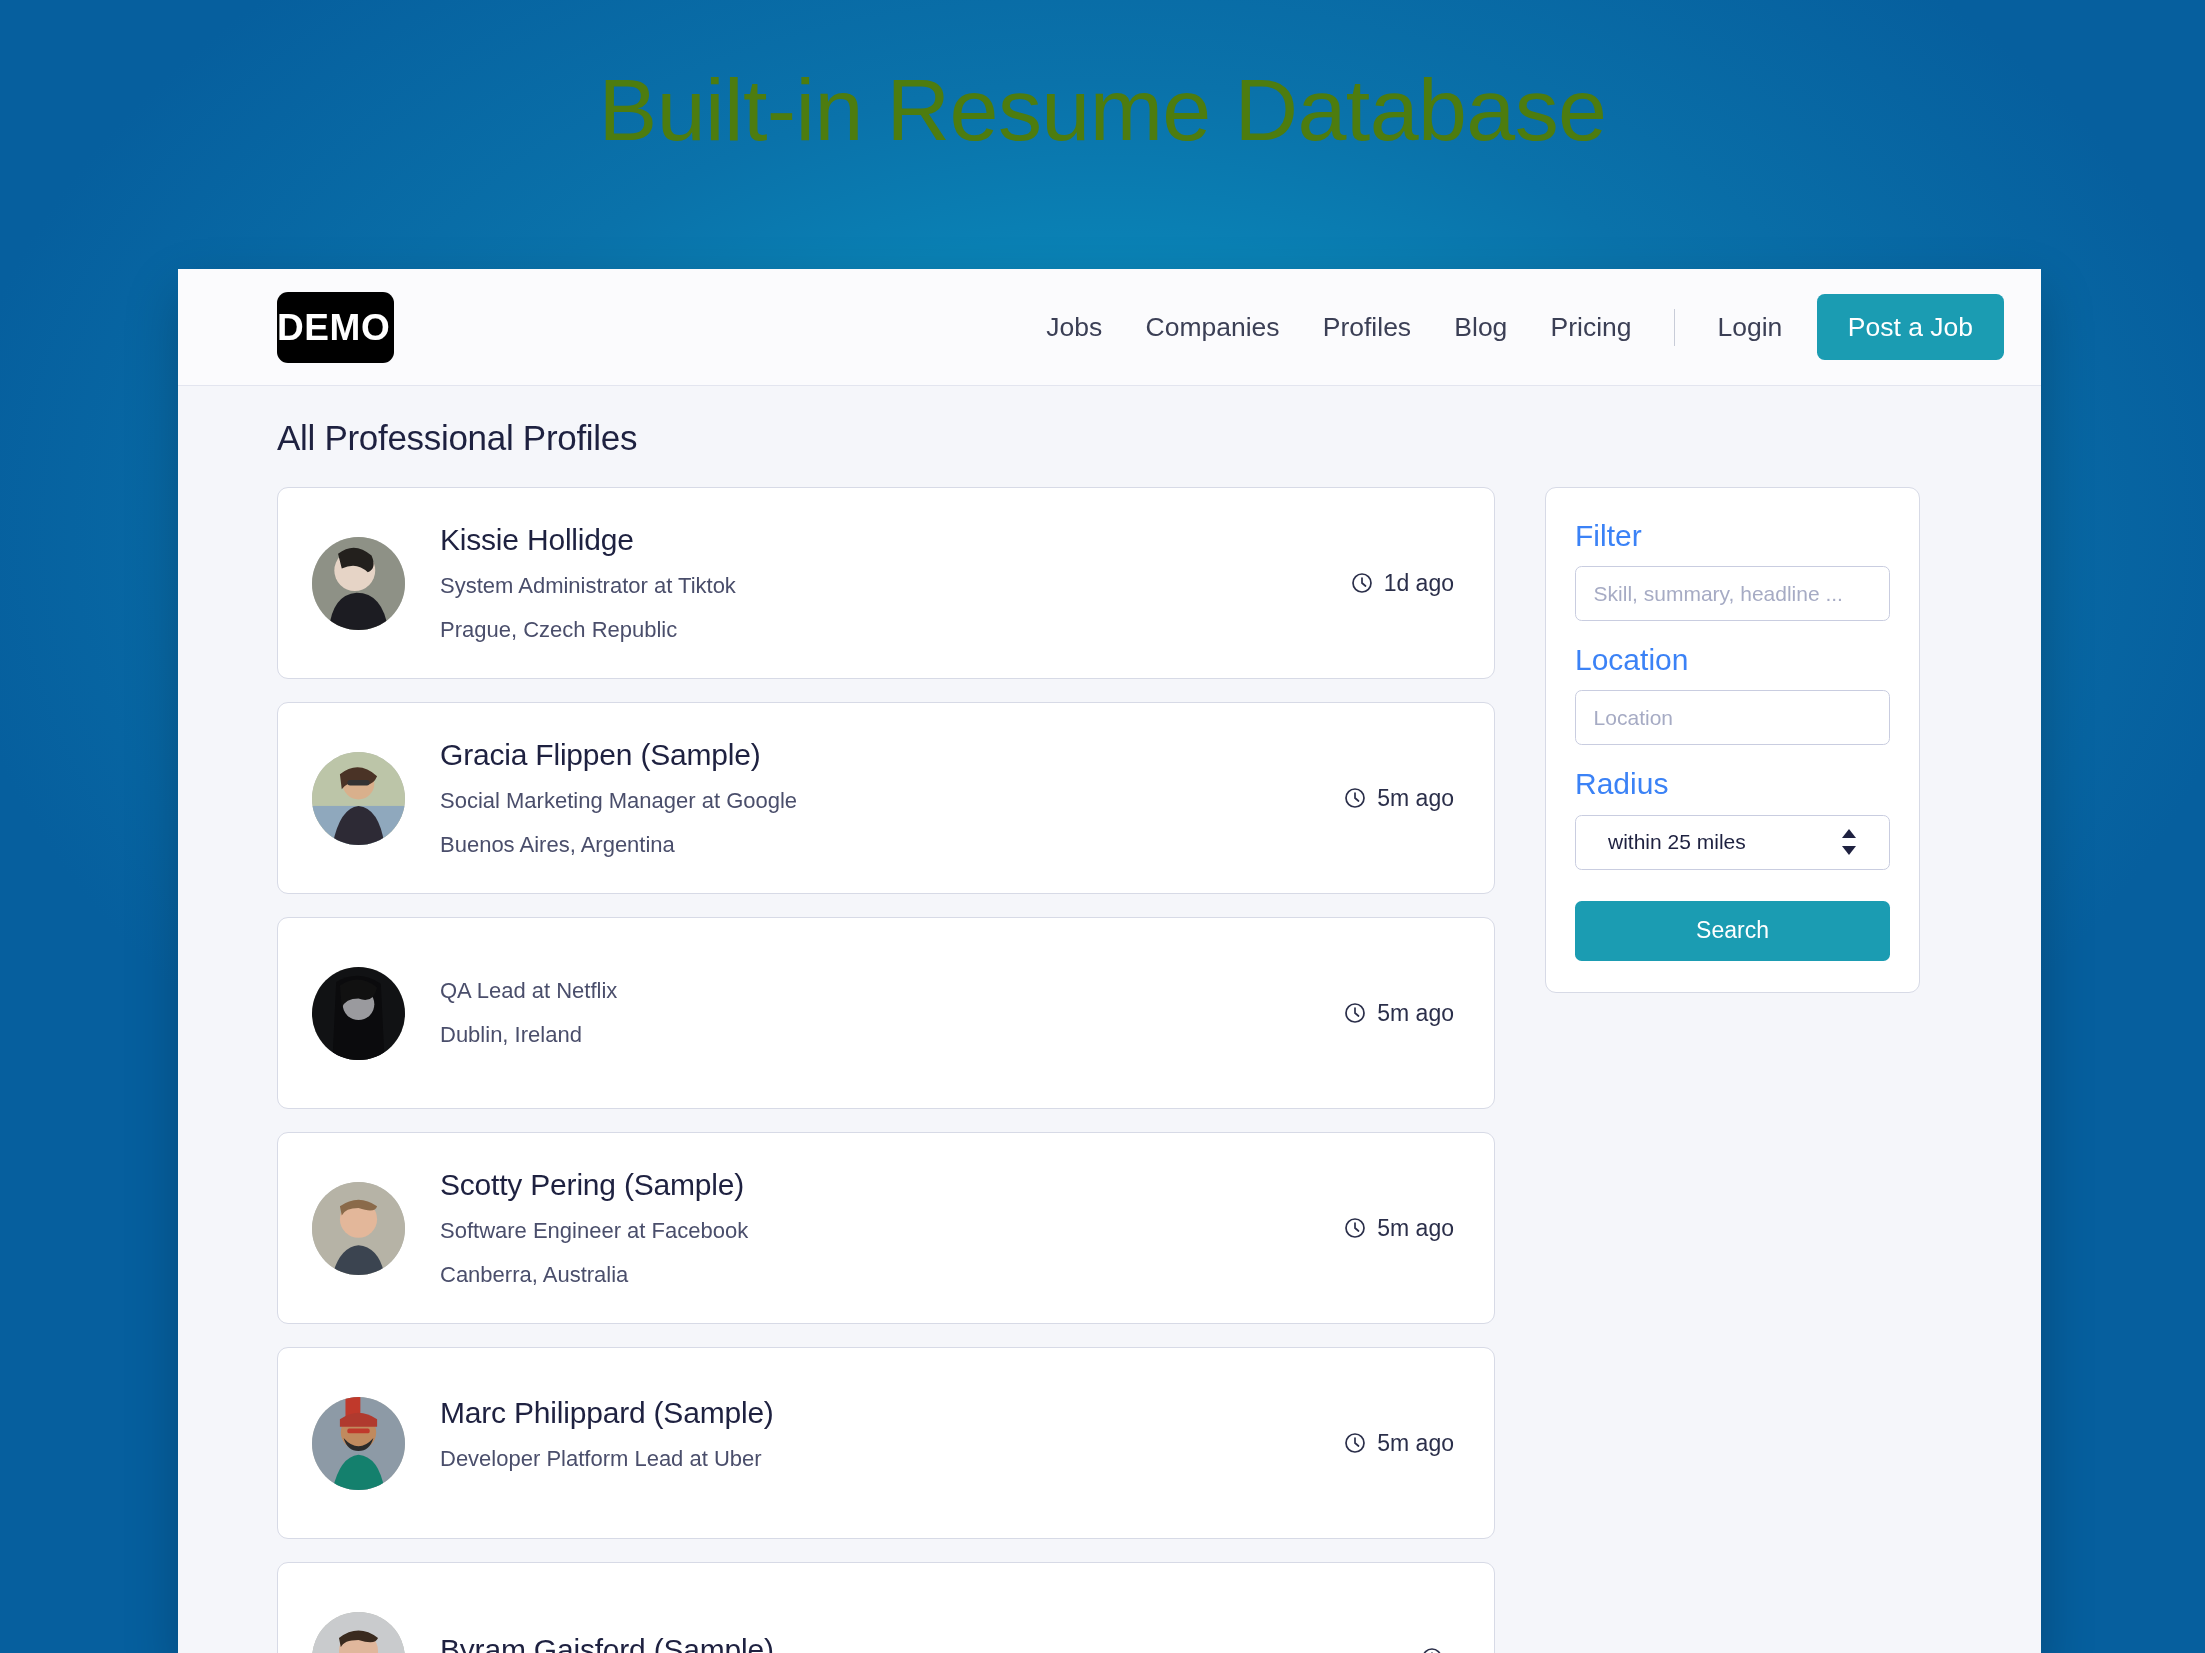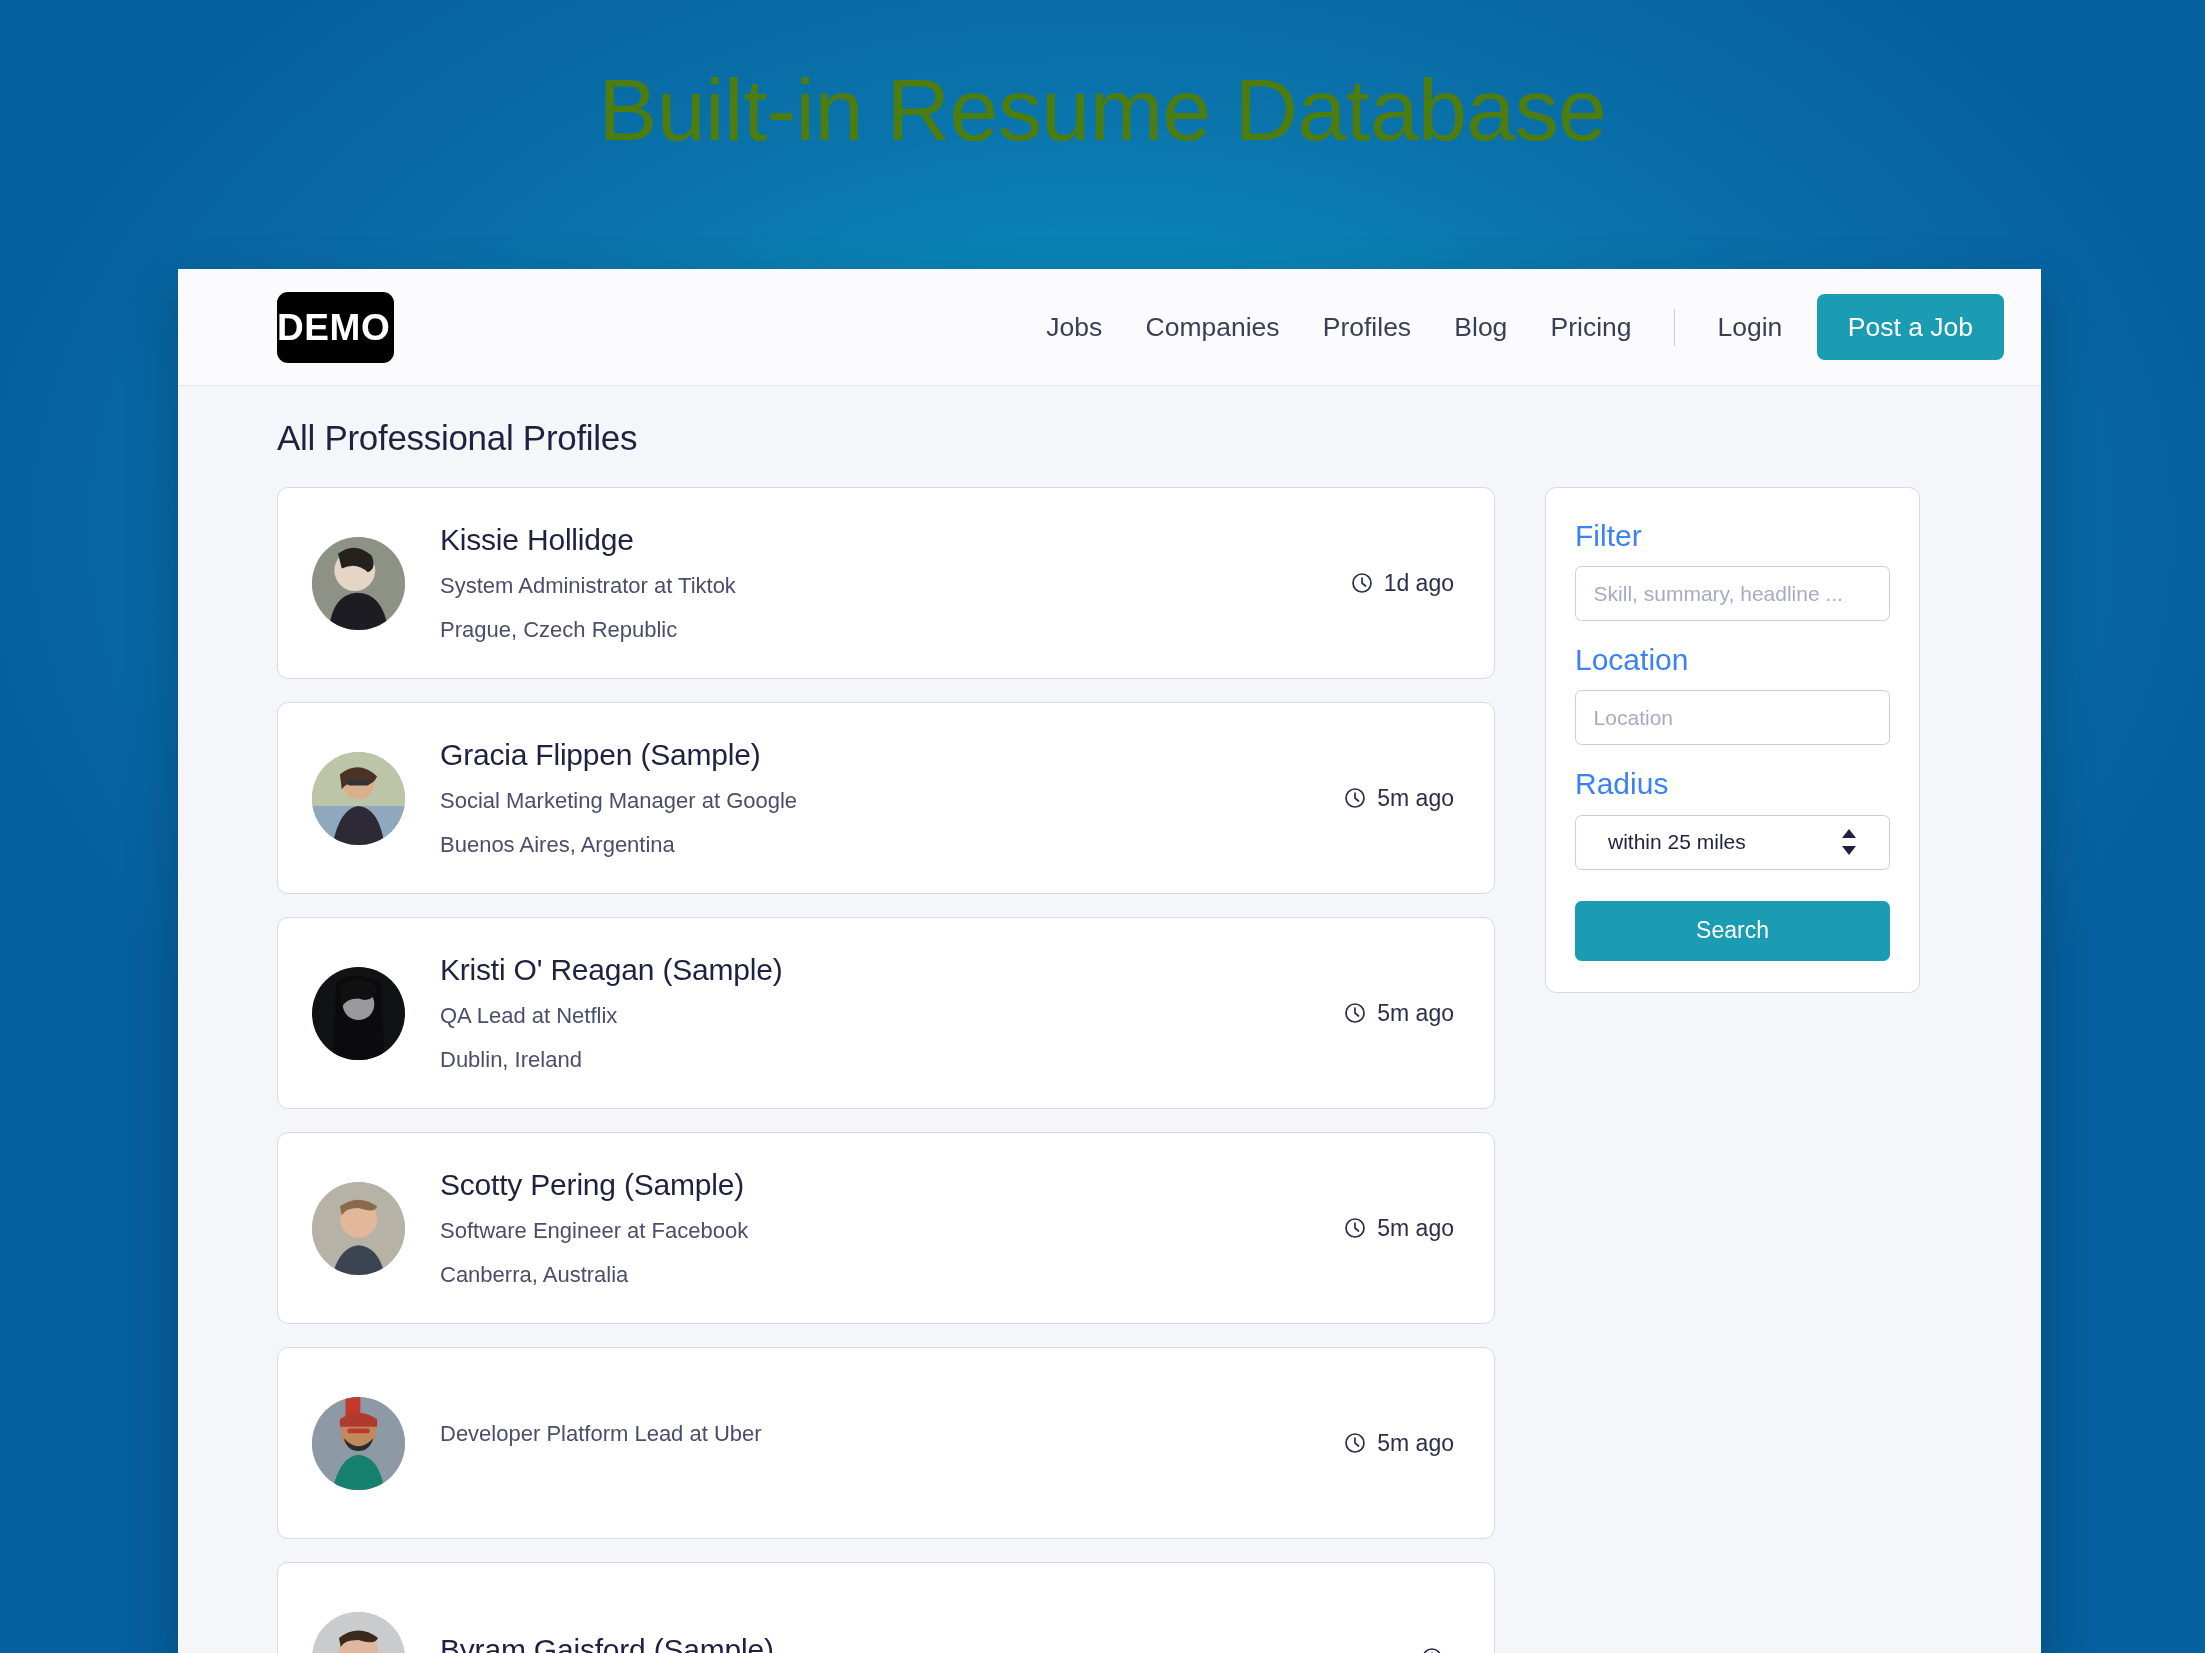--- a/index.html
+++ b/index.html
@@ -341,21 +341,20 @@
           <div class="avatar">
             <svg viewBox="0 0 100 100" preserveAspectRatio="xMidYMid slice">
               <rect width="100" height="100" fill="#111214"></rect>
               <circle cx="50" cy="40" r="19" fill="#8a8a8e"></circle>
               <path d="M26 16 Q50 2 74 18 L78 100 L22 100 Z" fill="#0b0b0d"></path>
               <circle cx="50" cy="40" r="17" fill="#9a9a9e"></circle>
               <path d="M30 20 Q50 6 70 22 Q66 40 50 34 Q36 34 32 44 Z" fill="#111"></path>
             </svg>
           </div>
           <div class="profile-info">
-            <div class="profile-name">Kristi O' Reagan (Sample)</div>
             <div class="profile-headline">QA Lead at Netflix</div>
             <div class="profile-location">Dublin, Ireland</div>
           </div>
           <div class="profile-time">
             <span class="clock-icon">
               <svg width="24" height="24" viewBox="0 0 24 24" fill="none" stroke="#2b2f4a" stroke-width="1.7">
                 <circle cx="12" cy="12" r="9"></circle>
                   <path d="M12 7v5l3.5 3" stroke-linecap="round"></path>
               </svg>
             </span>
@@ -394,20 +393,21 @@
               <rect width="100" height="100" fill="#8d9aa6"></rect>
               <rect x="36" y="0" width="16" height="44" fill="#c0392b"></rect>
               <circle cx="50" cy="38" r="19" fill="#c08a5e"></circle>
               <path d="M30 24 Q50 10 70 24 L70 32 L30 32 Z" fill="#b03a2e"></path>
               <path d="M34 44 Q50 62 66 44 Q62 58 50 58 Q38 58 34 44 Z" fill="#2b2b2b"></path>
               <path d="M22 100 Q30 64 50 62 Q72 64 78 100 Z" fill="#14806d"></path>
               <rect x="38" y="34" width="24" height="5" rx="2" fill="#c0392b"></rect>
             </svg>
           </div>
           <div class="profile-info">
+            <div class="profile-name">Marc Philippard (Sample)</div>
             <div class="profile-headline">Developer Platform Lead at Uber</div>
           </div>
           <div class="profile-time">
             <span class="clock-icon">
               <svg width="24" height="24" viewBox="0 0 24 24" fill="none" stroke="#2b2f4a" stroke-width="1.7">
                 <circle cx="12" cy="12" r="9"></circle>
                   <path d="M12 7v5l3.5 3" stroke-linecap="round"></path>
               </svg>
             </span>
             <span>5m ago</span>

